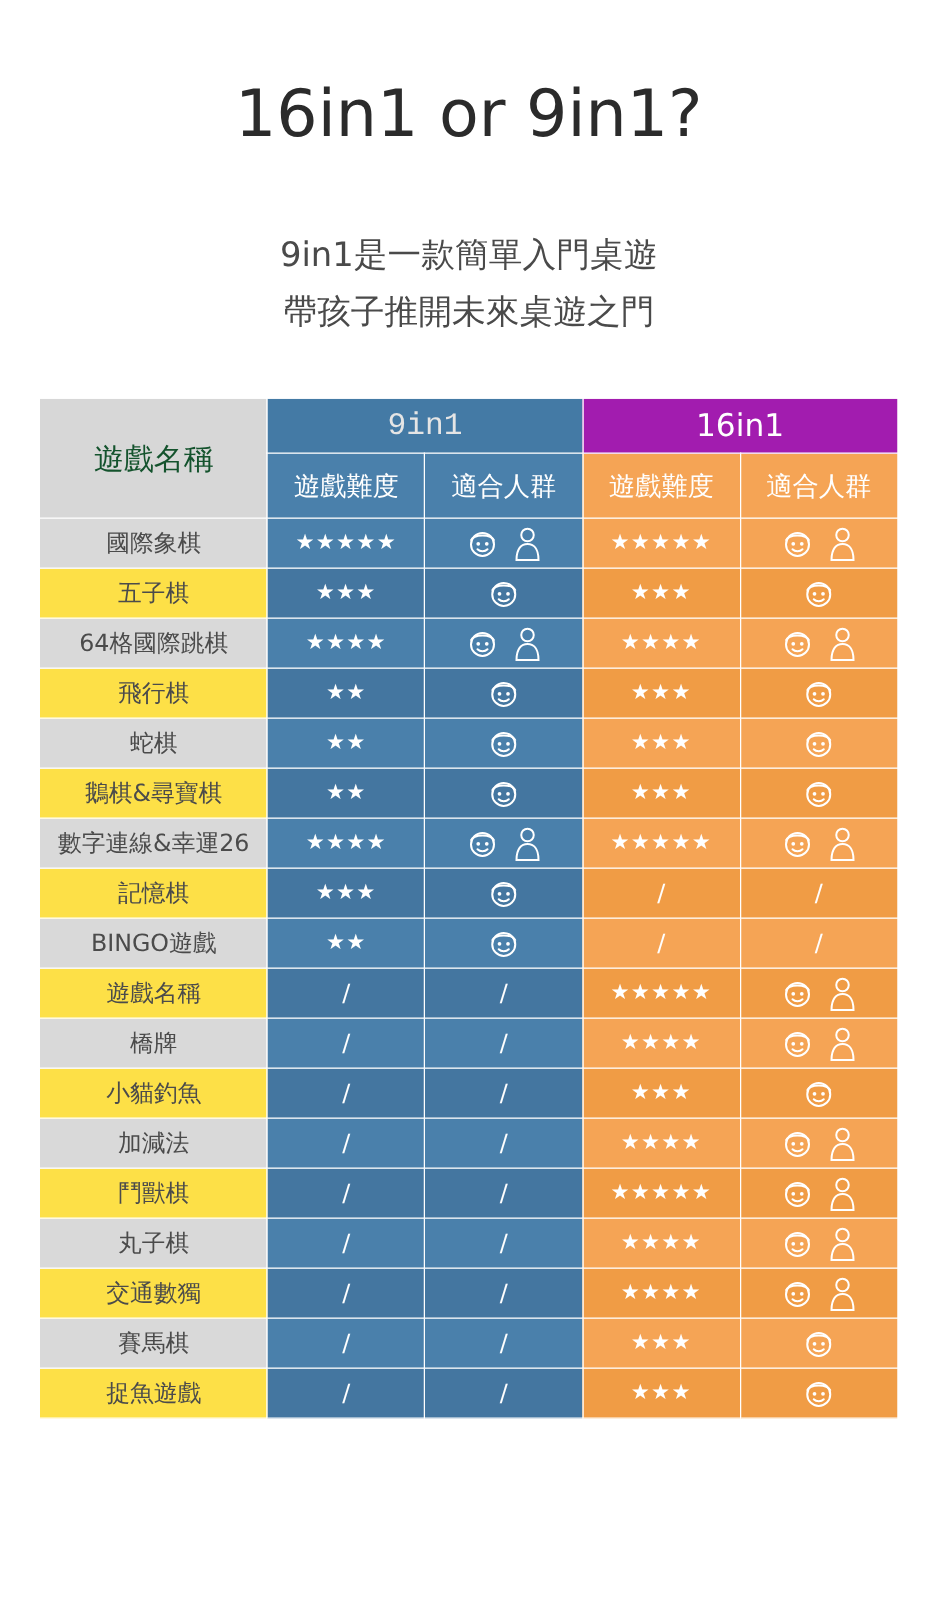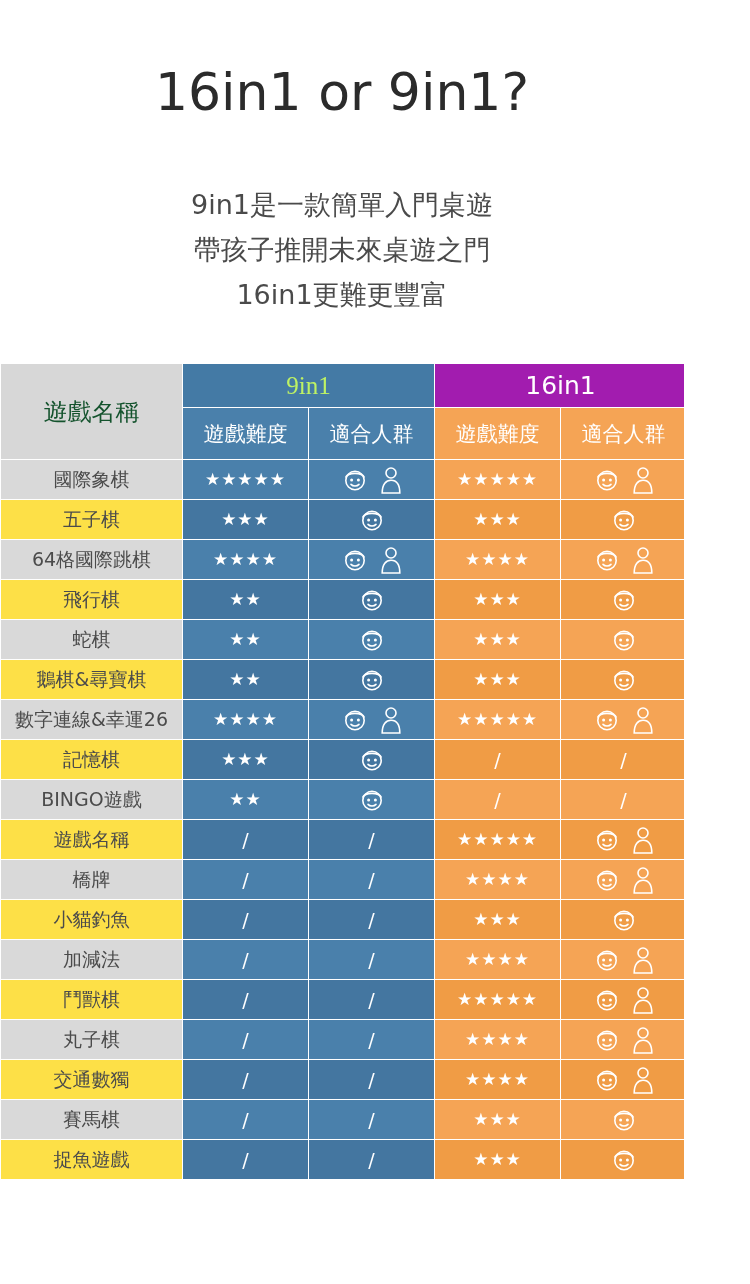--- a/index.html
+++ b/index.html
@@ -3,21 +3,21 @@
 <meta charset="utf-8">
 <style>
   * { box-sizing: border-box; margin: 0; padding: 0; }
   html, body {
     width: 750px;
     height: 1284px;
     background: #ffffff;
     font-family: "Liberation Sans", sans-serif;
   }
   .page {
-    width: 684px;
+    width: 750px;
     height: 1284px;
     position: relative;
     overflow: hidden;
     background: #ffffff;
   }
   .headline {
     text-align: center;
     font-size: 52px;
     font-weight: 400;
     color: #2b2b2b;
@@ -55,24 +55,24 @@
 
   .hdr-name {
     background: #d7d7d7;
     color: #14532d;
     font-size: 24px;
     height: 96px;
     font-family: "DejaVu Sans", sans-serif;
   }
   .hdr-9 {
     background: #447aa5;
-    color: #bef264;
+    color: #e5e5e5;
     font-size: 25px;
     height: 44px;
-    font-family: Liberation Serif, serif;
+    font-family: Liberation Mono, monospace;
   }
   .hdr-16 {
     background: #a21caf;
     color: #ffffff;
     font-size: 25px;
     height: 44px;
     font-family: "DejaVu Sans", sans-serif;
   }
   .sub-9 {
     background: #4a80ab;
@@ -127,21 +127,20 @@
 </head>
 <body>
 
 <div class="page">
 
   <h1 class="headline">16in1 or 9in1?</h1>
 
   <div class="subtitle">
     <div>9in1是一款簡單入門桌遊</div>
     <div>帶孩子推開未來桌遊之門</div>
-    <div>16in1更難更豐富</div>
   </div>
 
   <table class="compare">
     <colgroup>
       <col class="c-name">
         <col class="c-diff">
         <col class="c-aud">
         <col class="c-diff">
         <col class="c-aud">
     </colgroup>

